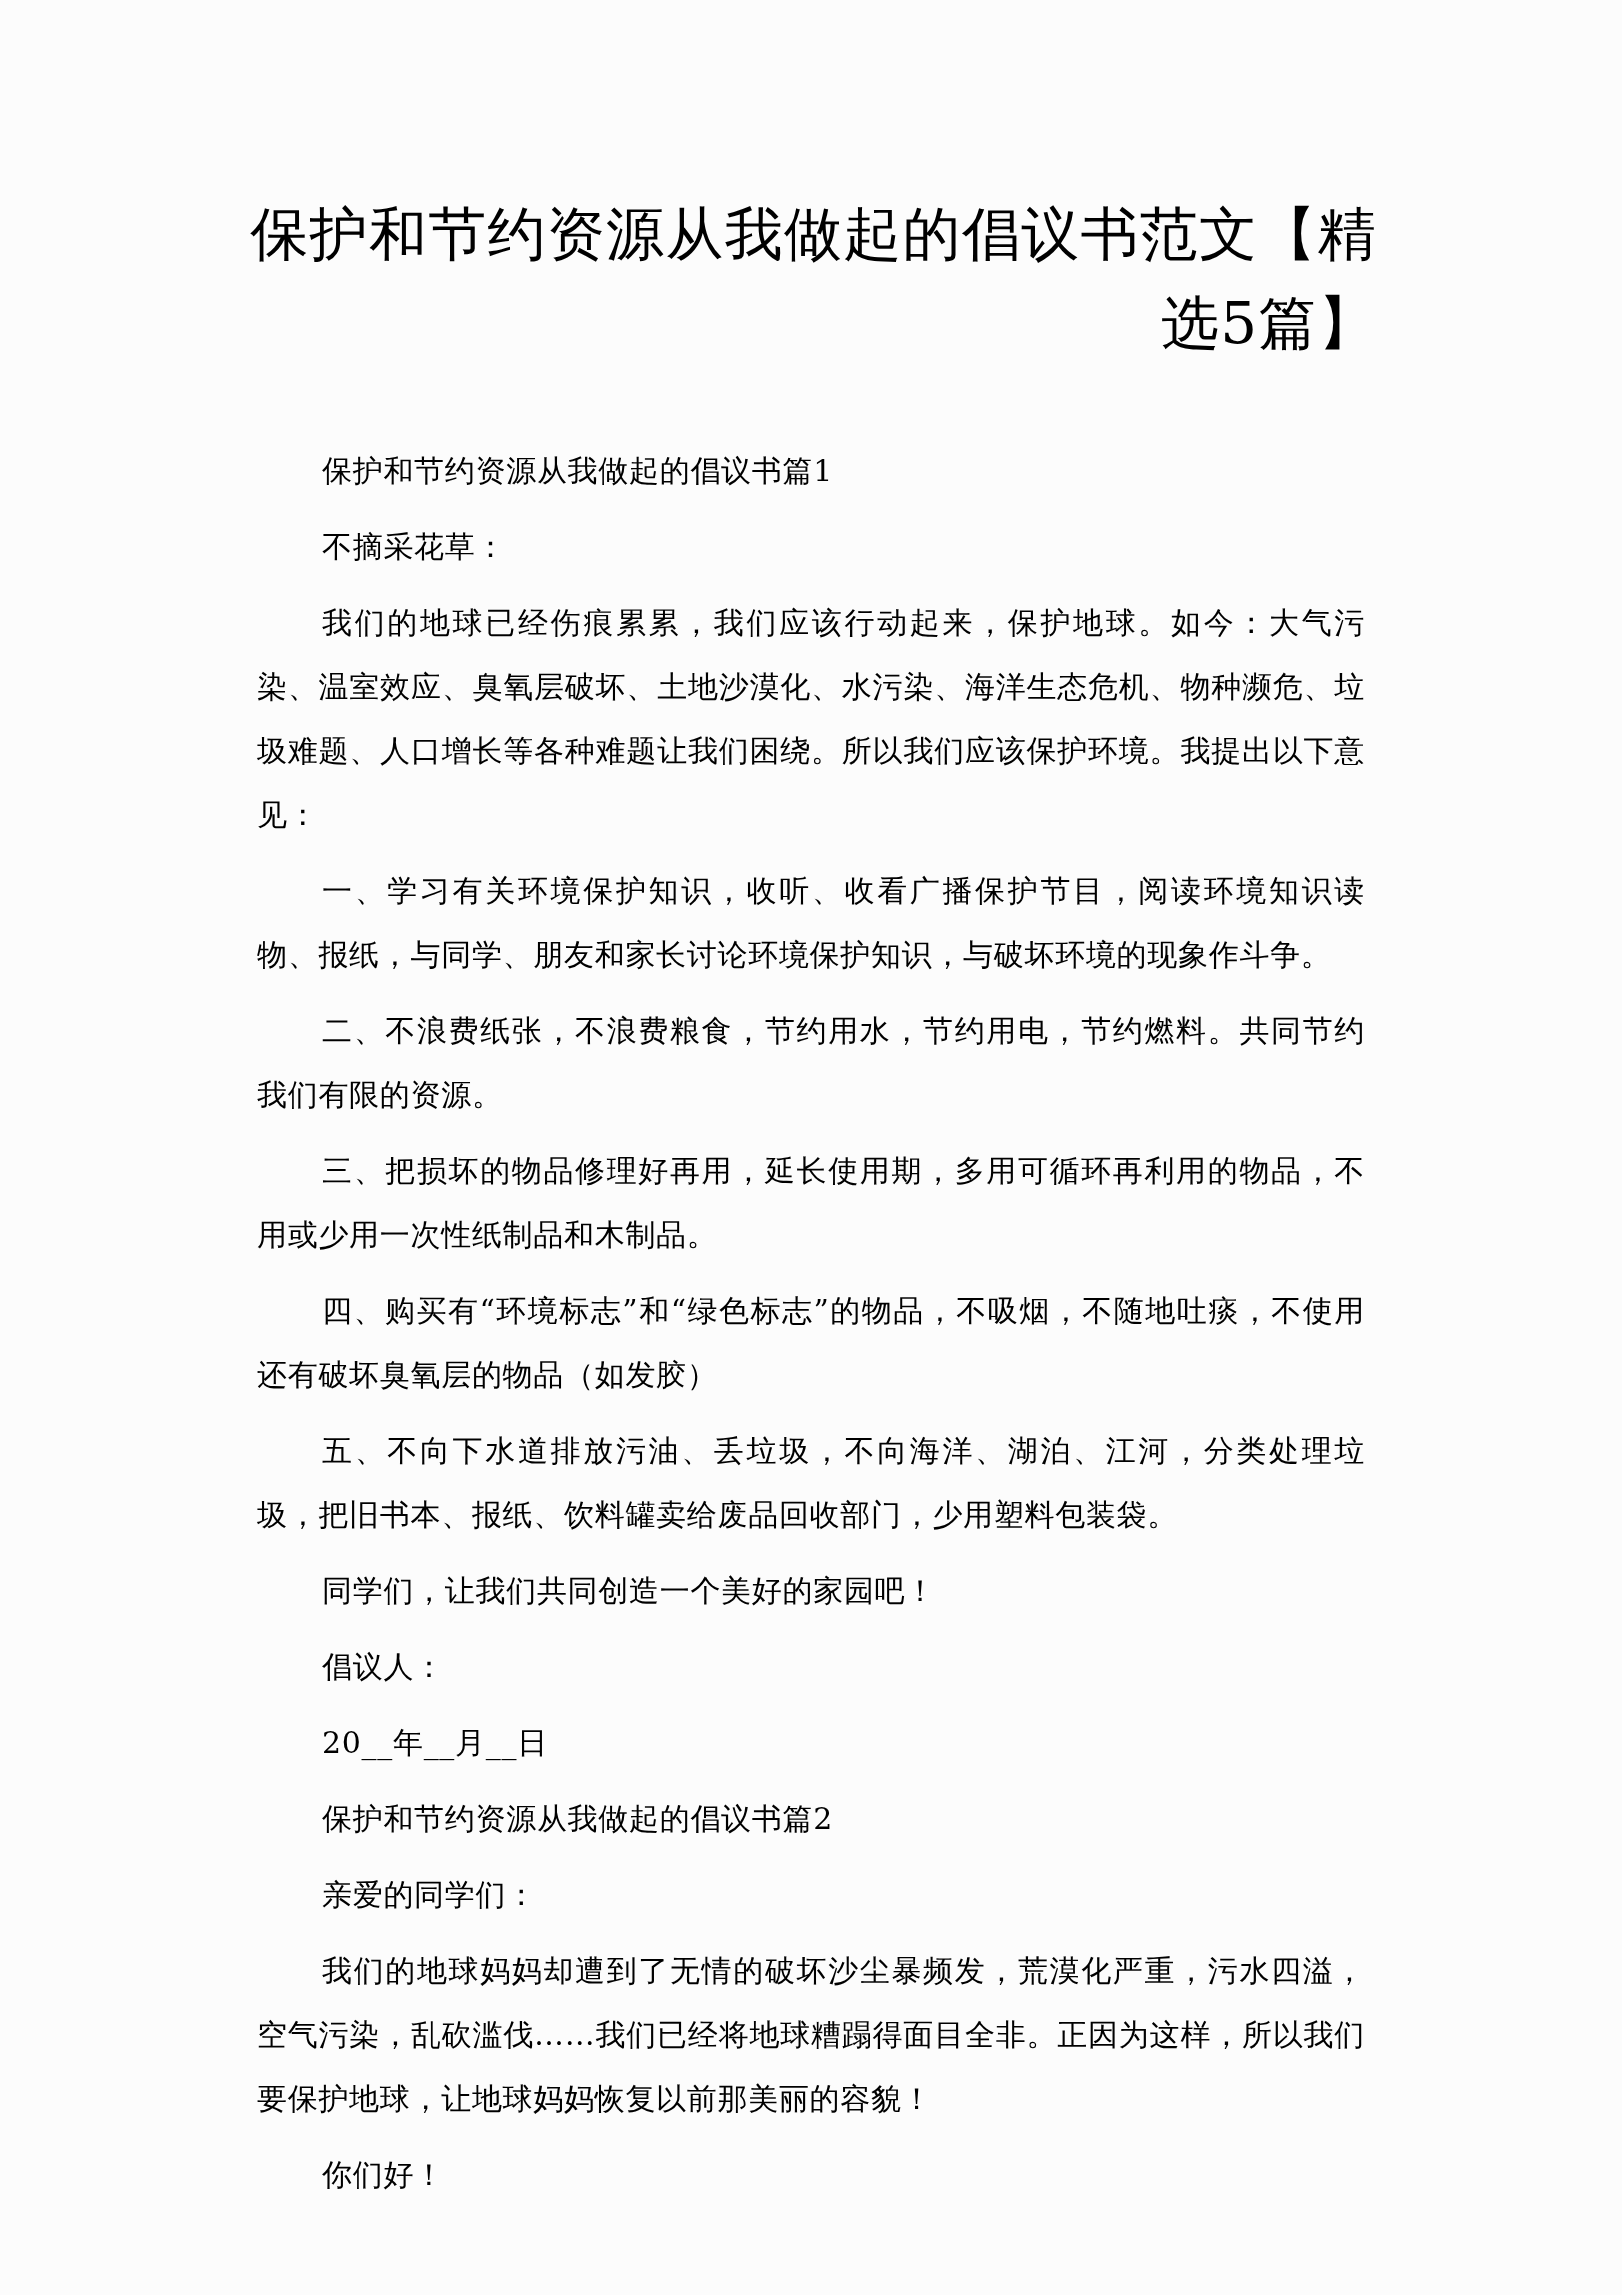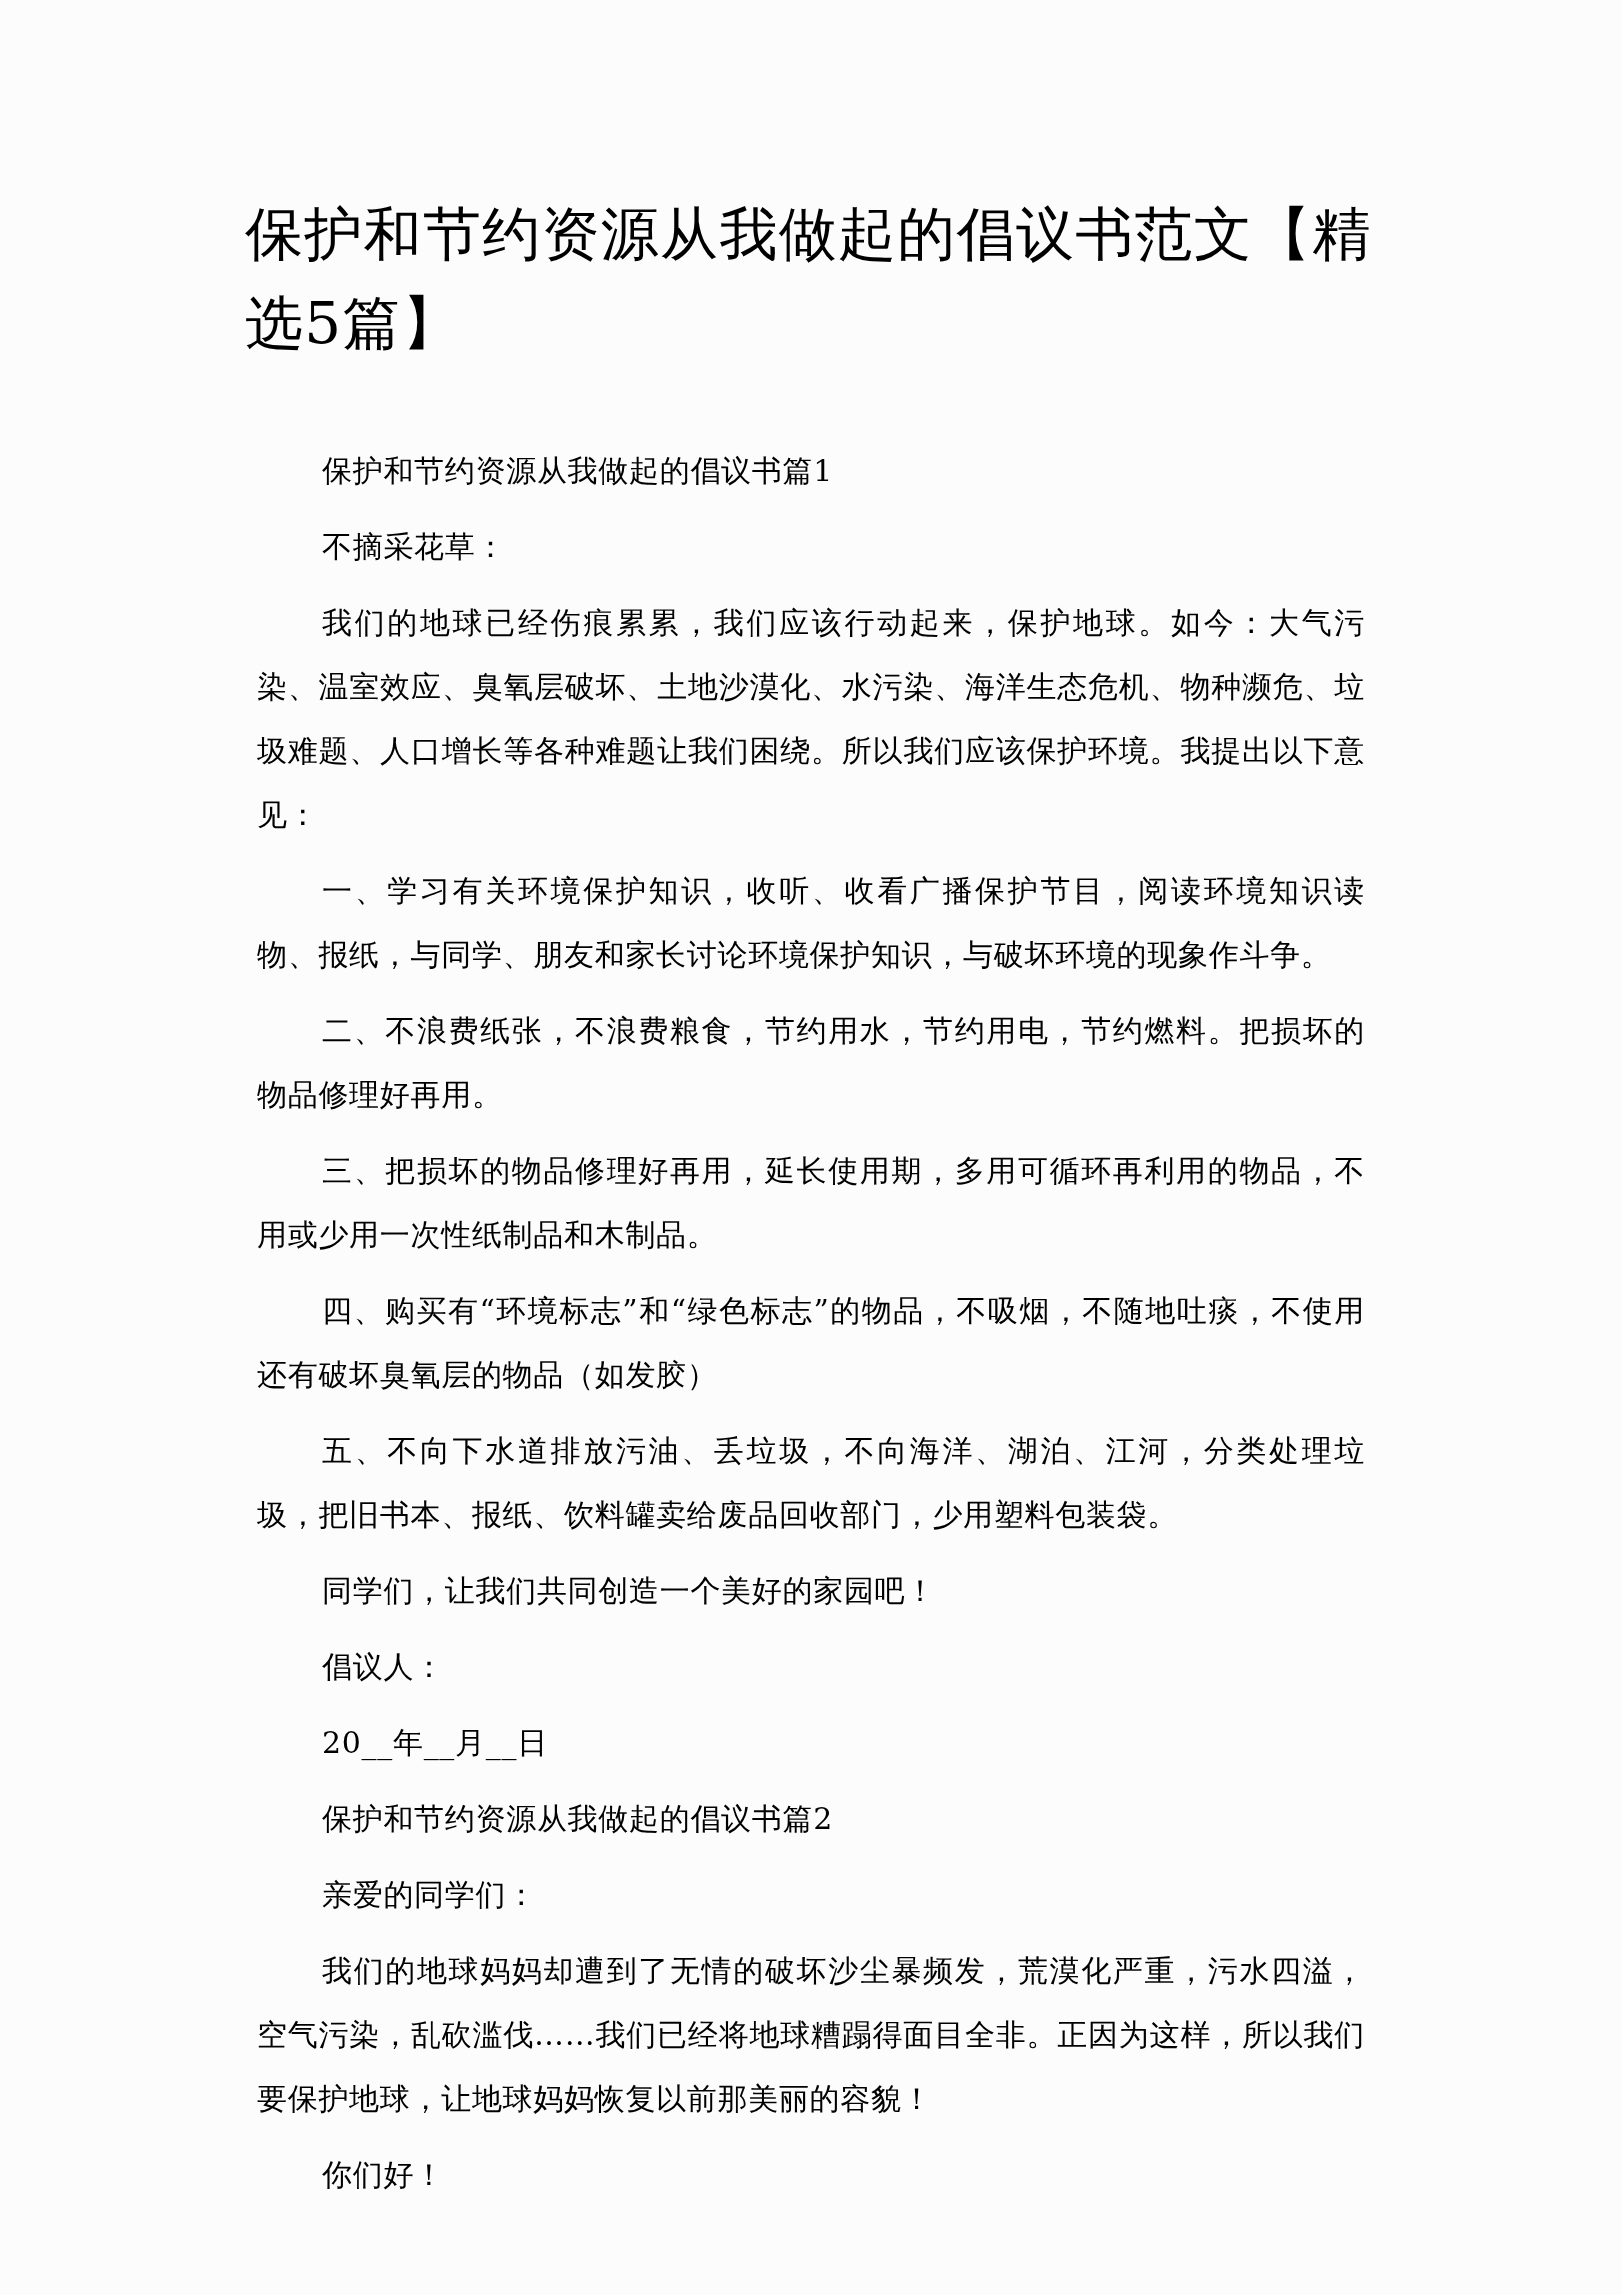--- a/index.html
+++ b/index.html
@@ -15,21 +15,21 @@
       font-family: "DejaVu Serif", "Liberation Serif", serif;
       color: #000000;
     }
     .page {
       position: absolute;
       left: 245px;
       top: 190px;
       width: 1132px;
     }
     .title {
-      text-align: left;
+      text-align: right;
       font-size: 58px;
       line-height: 89px;
       margin: 0 0 71px 0;
       font-weight: normal;
       letter-spacing: 1.3px;
     }
     .para {
       font-size: 30px;
       line-height: 64px;
       margin: 12px;
@@ -41,21 +41,21 @@
 </head>
 <body>
 
 <div class="page">
   <h1 class="title">保护和节约资源从我做起的倡议书范文【精选5篇】</h1>
 
   <p class="para">保护和节约资源从我做起的倡议书篇1</p>
   <p class="para">不摘采花草：</p>
   <p class="para">我们的地球已经伤痕累累，我们应该行动起来，保护地球。如今：大气污染、温室效应、臭氧层破坏、土地沙漠化、水污染、海洋生态危机、物种濒危、垃圾难题、人口增长等各种难题让我们困绕。所以我们应该保护环境。我提出以下意见：</p>
   <p class="para">一、学习有关环境保护知识，收听、收看广播保护节目，阅读环境知识读物、报纸，与同学、朋友和家长讨论环境保护知识，与破坏环境的现象作斗争。</p>
-  <p class="para">二、不浪费纸张，不浪费粮食，节约用水，节约用电，节约燃料。把损坏的物品修理好再用。</p>
+  <p class="para">二、不浪费纸张，不浪费粮食，节约用水，节约用电，节约燃料。共同节约我们有限的资源。</p>
   <p class="para">三、把损坏的物品修理好再用，延长使用期，多用可循环再利用的物品，不用或少用一次性纸制品和木制品。</p>
   <p class="para">四、购买有“环境标志”和“绿色标志”的物品，不吸烟，不随地吐痰，不使用还有破坏臭氧层的物品（如发胶）</p>
   <p class="para">五、不向下水道排放污油、丢垃圾，不向海洋、湖泊、江河，分类处理垃圾，把旧书本、报纸、饮料罐卖给废品回收部门，少用塑料包装袋。</p>
   <p class="para">同学们，让我们共同创造一个美好的家园吧！</p>
   <p class="para">倡议人：</p>
   <p class="para">20__年__月__日</p>
   <p class="para">保护和节约资源从我做起的倡议书篇2</p>
   <p class="para">亲爱的同学们：</p>
   <p class="para">我们的地球妈妈却遭到了无情的破坏沙尘暴频发，荒漠化严重，污水四溢，空气污染，乱砍滥伐……我们已经将地球糟蹋得面目全非。正因为这样，所以我们要保护地球，让地球妈妈恢复以前那美丽的容貌！</p>
   <p class="para">你们好！</p>

